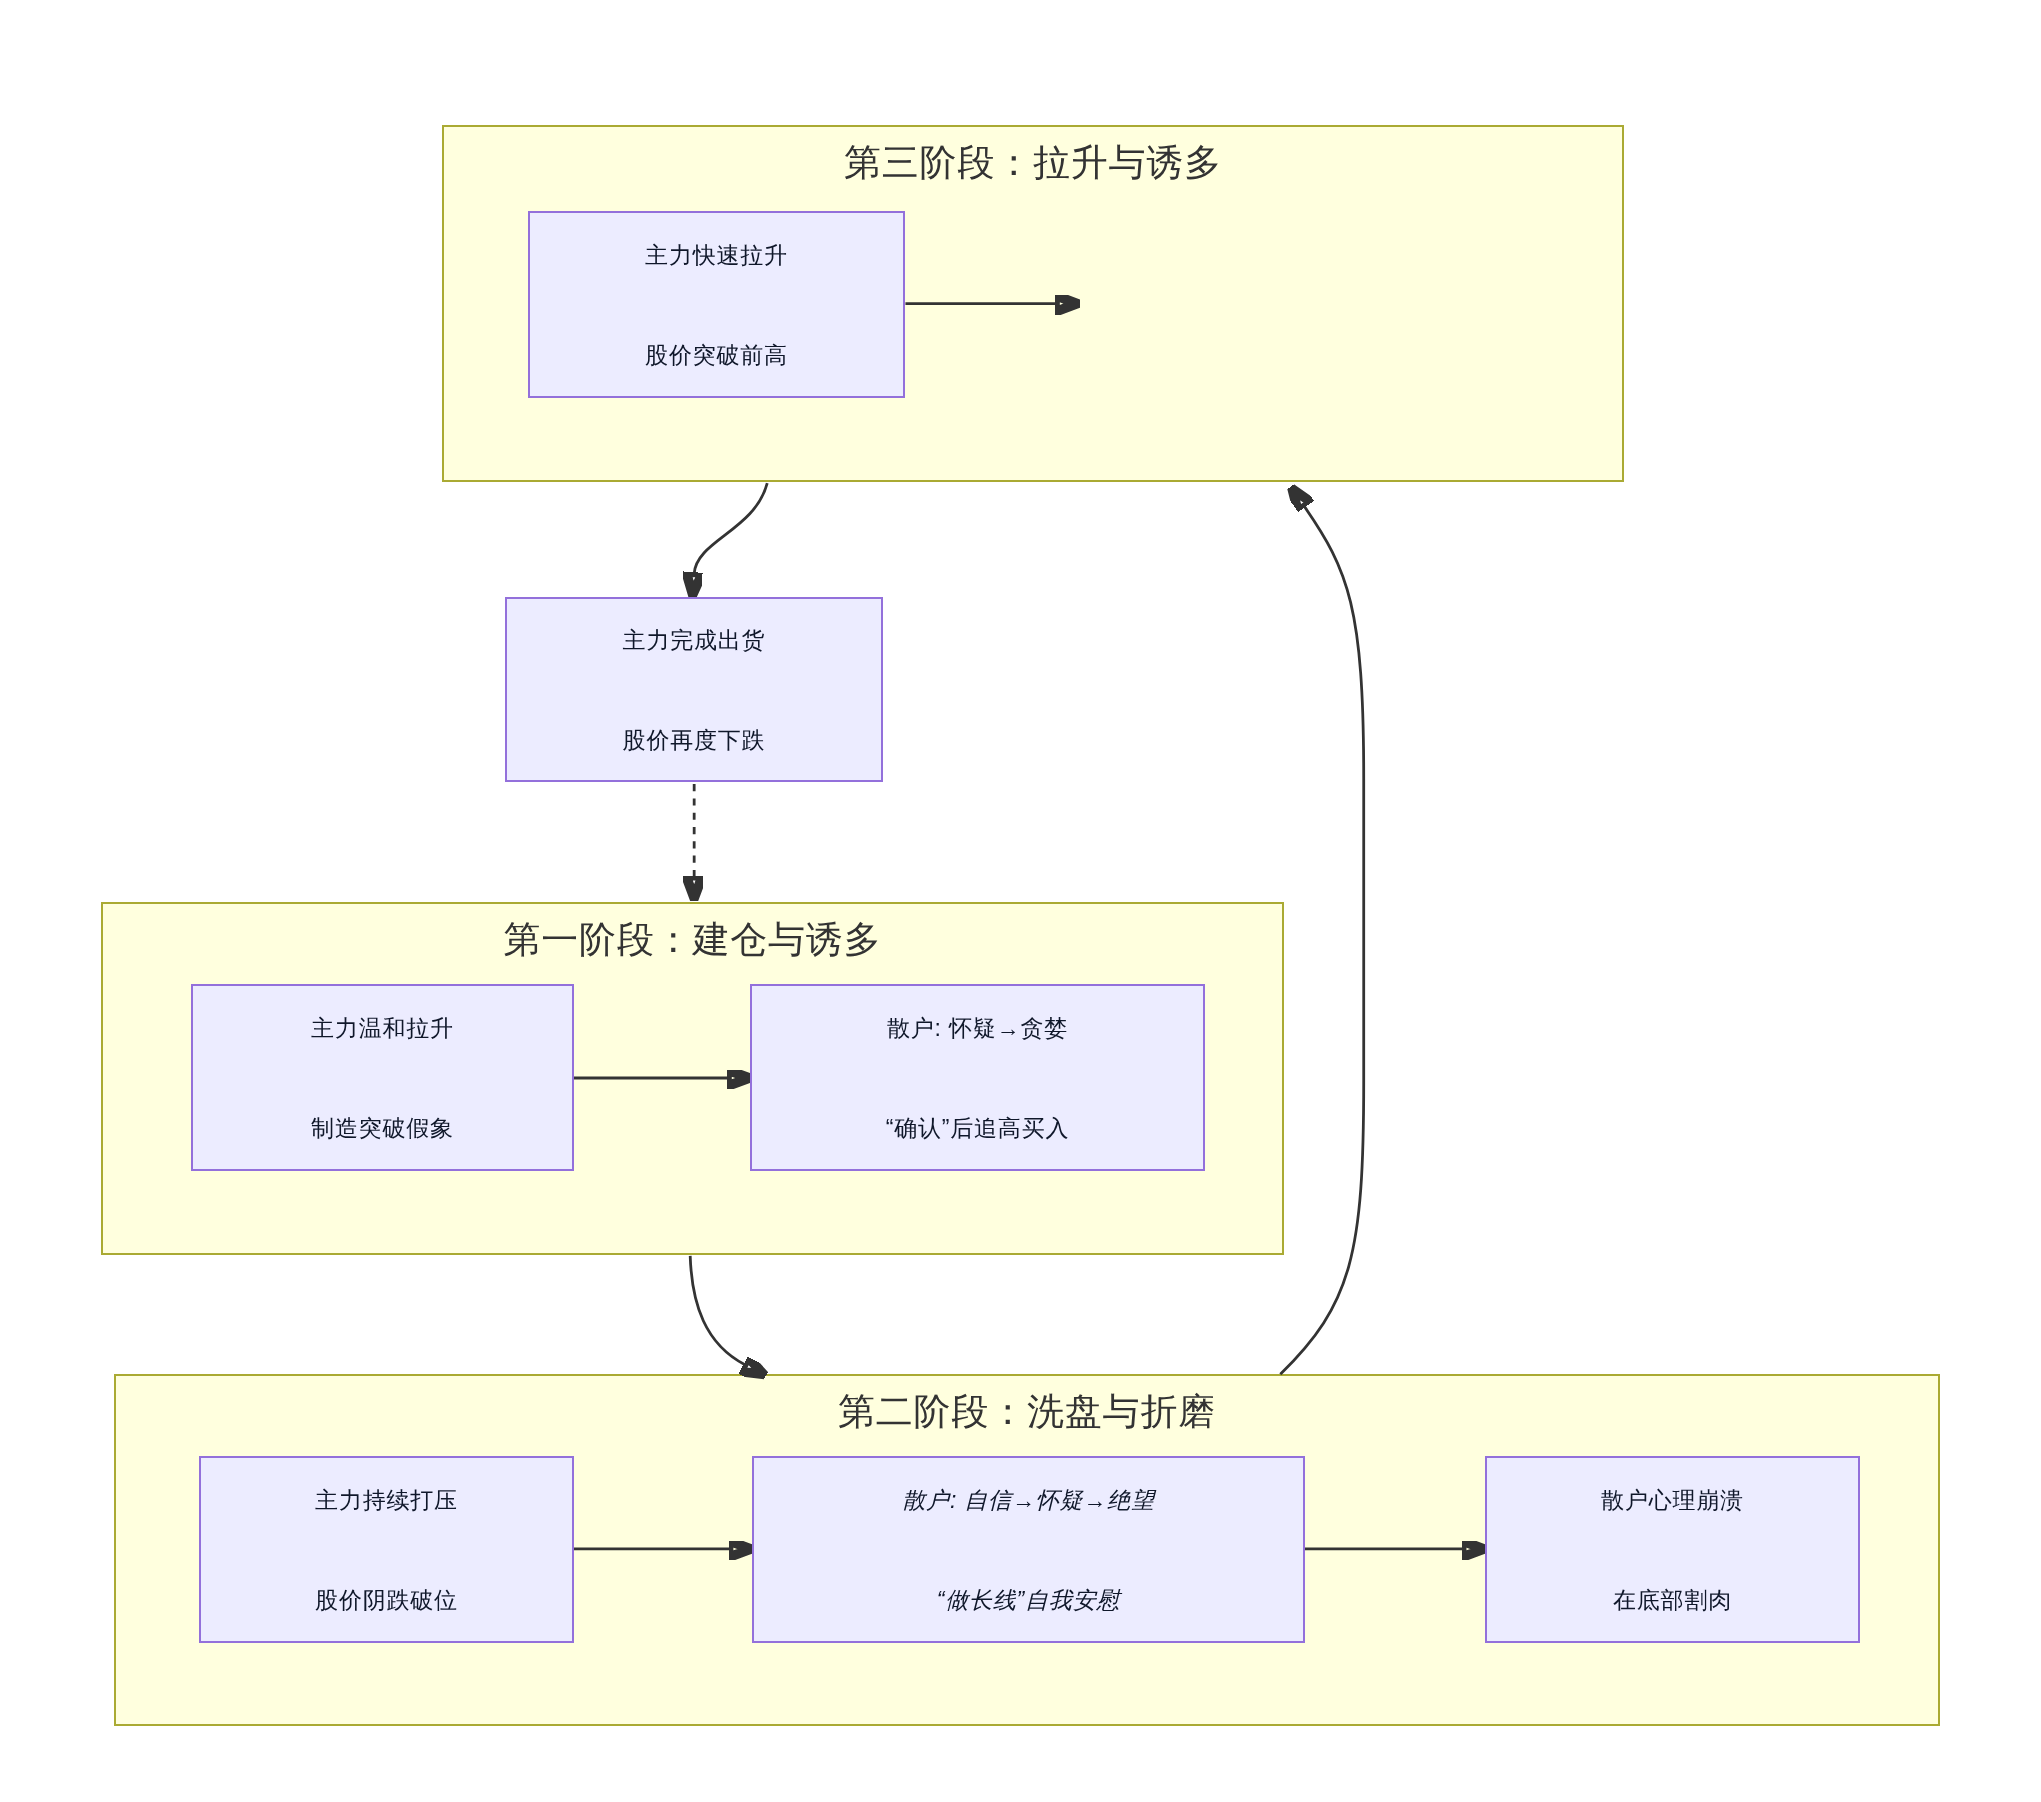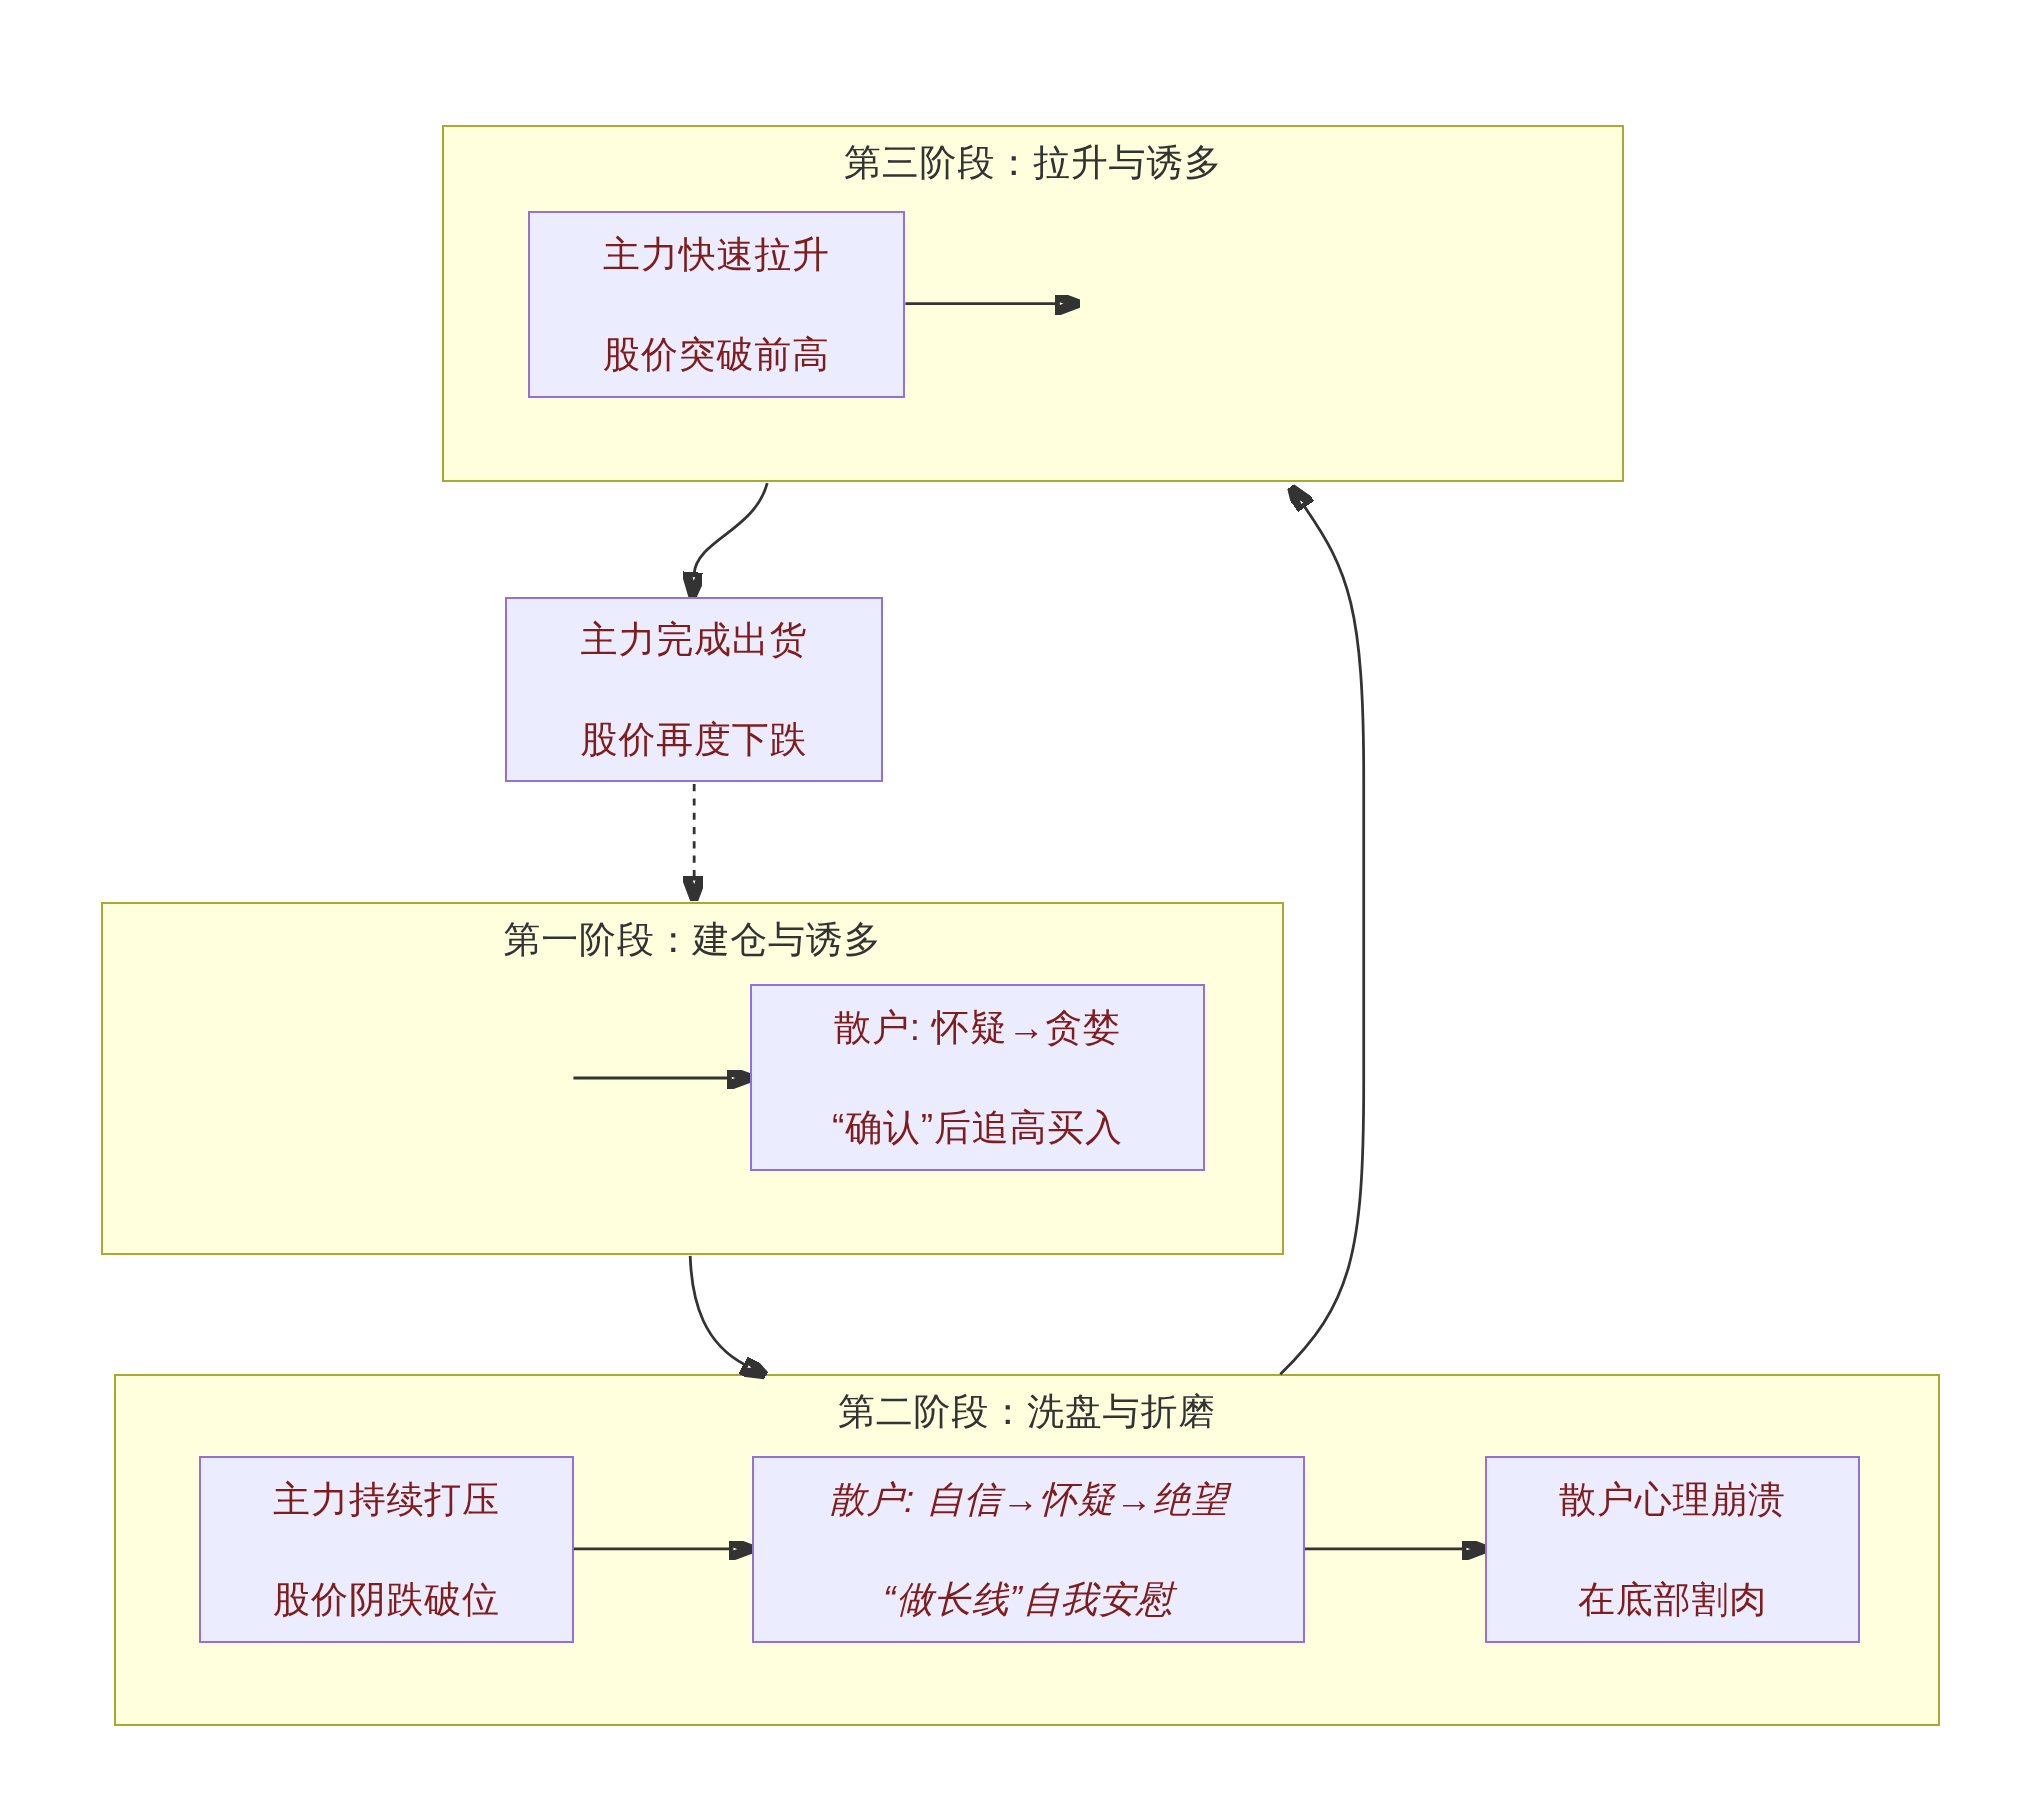--- a/index.html
+++ b/index.html
@@ -36,22 +36,22 @@
   .node {
     position: absolute;
     background: #ececff;
     border: 2px solid #9370db;
     box-sizing: border-box;
     display: flex;
     flex-direction: column;
     align-items: center;
     justify-content: center;
     text-align: center;
-    color: #7f1d1d;
-    font-size: 37px;
+    color: #0f172a;
+    font-size: 23px;
     line-height: 56px;
     letter-spacing: 0.8px;
     gap: 44px;
   }
   .node span { display: block; white-space: nowrap; }
   #edges {
     position: absolute;
     left: 0;
     top: 0;
     pointer-events: none;
@@ -110,20 +110,24 @@
     <span>主力快速拉升</span>
     <span>股价突破前高</span>
   </div>
 
 
   <div class="node" style="left:505px; top:573px; width:378px; height:185px;">
     <span>主力完成出货</span>
     <span>股价再度下跌</span>
   </div>
 
+  <div class="node" style="left:191px; top:960px; width:383px; height:187px;">
+    <span>主力温和拉升</span>
+    <span>制造突破假象</span>
+  </div>
 
   <div class="node" style="left:750px; top:960px; width:455px; height:187px;">
     <span>散户: 怀疑→贪婪</span>
     <span>“确认”后追高买入</span>
   </div>
 
   <div class="node" style="left:199px; top:1432px; width:375px; height:187px;">
     <span>主力持续打压</span>
     <span>股价阴跌破位</span>
   </div>

